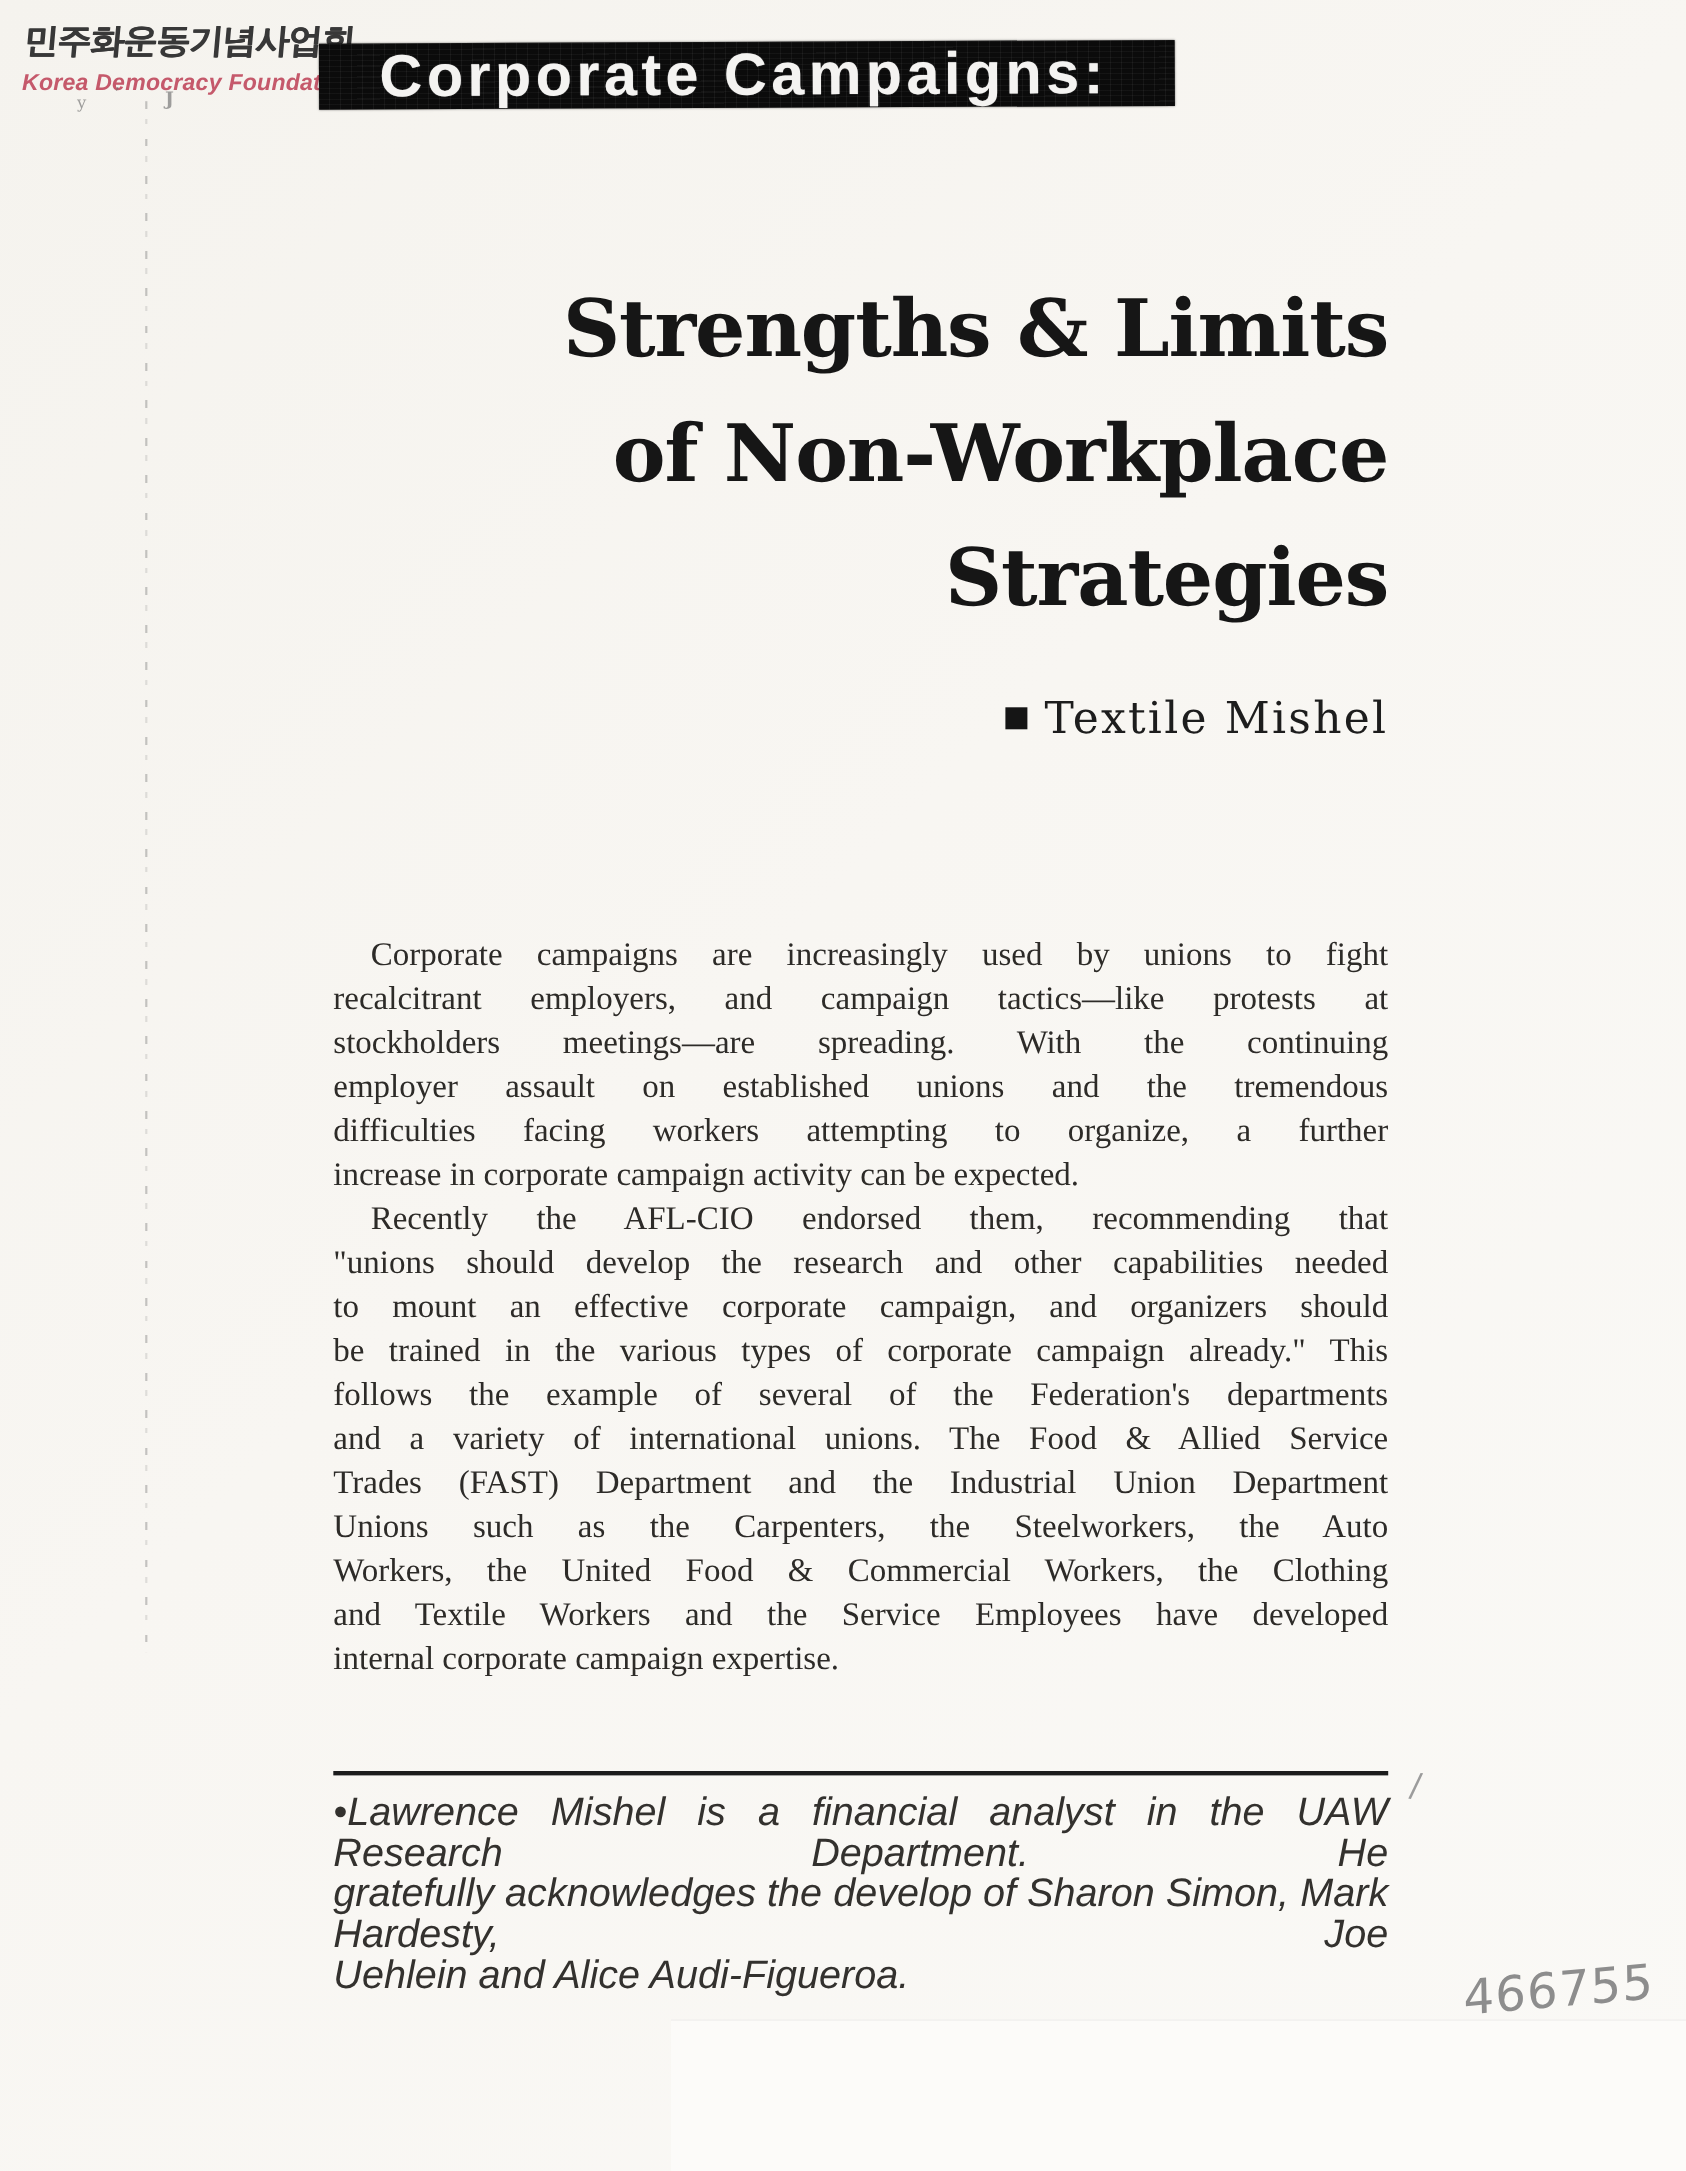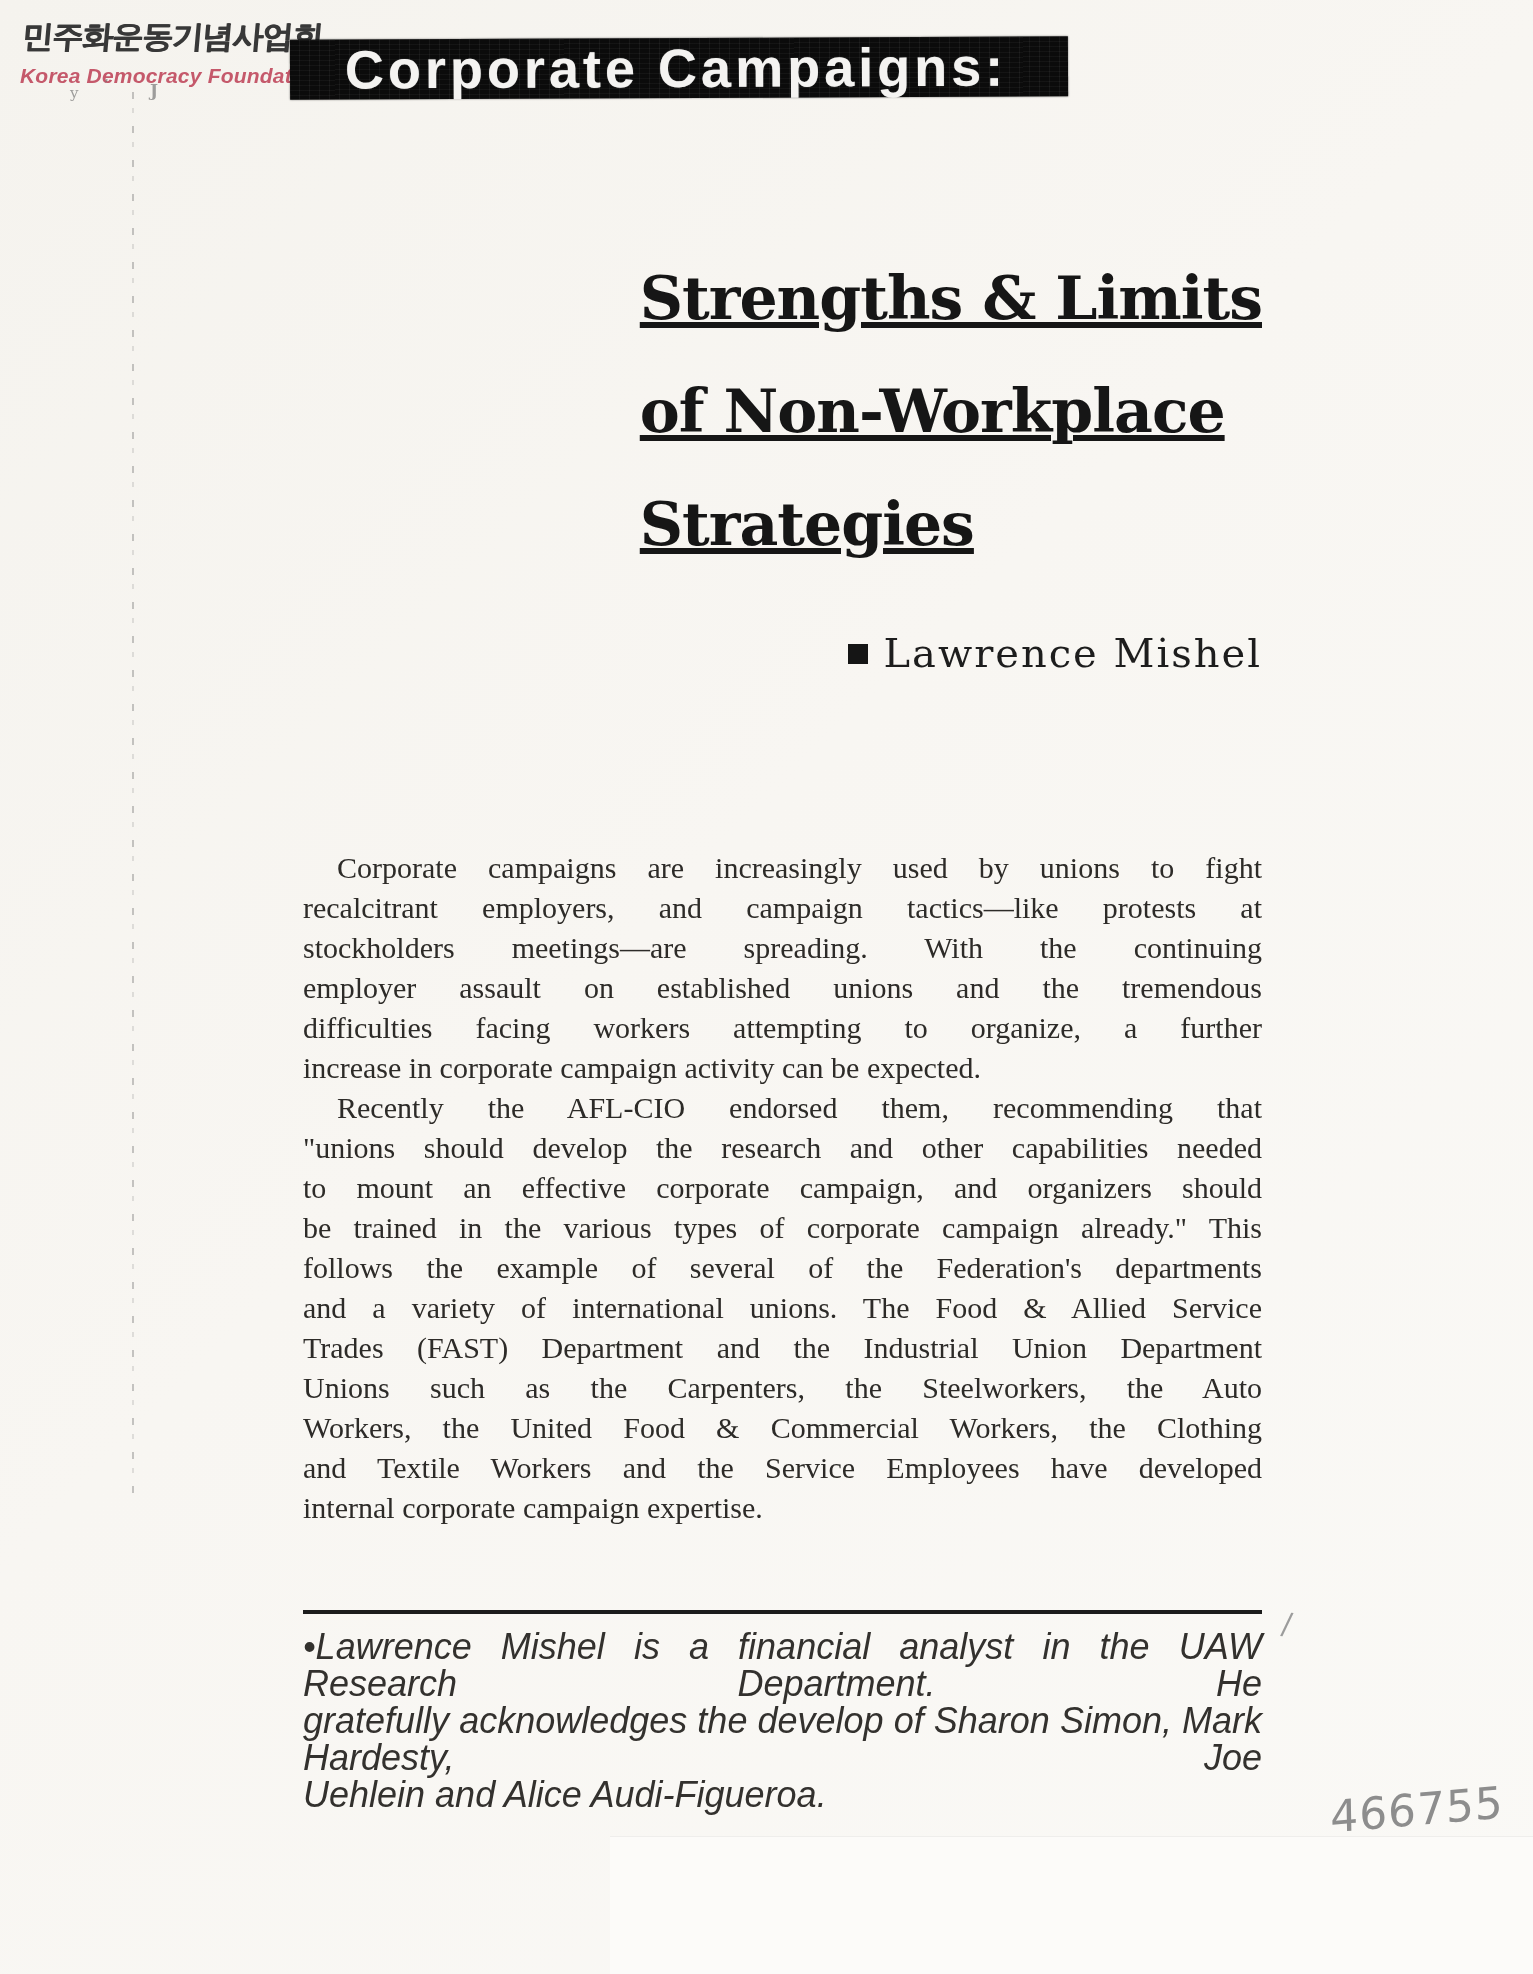--- a/index.html
+++ b/index.html
@@ -54,23 +54,24 @@
   .banner-label{
     padding-left:55px;
     font-family:"Liberation Sans",sans-serif;font-weight:bold;
     font-size:54px;letter-spacing:4px;color:#f4f3f1;
     text-shadow:0 0 1px rgba(255,255,255,.5);
     white-space:nowrap;
   }
   
   .title{
     position:absolute;right:271px;top:242px;
+    text-align:right;
     font-family:"DejaVu Serif",serif;font-weight:bold;
-    font-size:60px;line-height:113px;letter-spacing:-1px;
-    color:#161616;white-space:nowrap;text-decoration:underline;
+    font-size:72px;line-height:113px;letter-spacing:-1px;
+    color:#161616;white-space:nowrap;
   }
   
   .byline{
     position:absolute;right:271px;top:630px;
     font-family:"DejaVu Serif",serif;
     font-size:40px;letter-spacing:2px;color:#1d1d1d;
     white-space:nowrap;
   }
   .sq-bullet{
     display:inline-block;width:20px;height:20px;background:#151515;
@@ -130,21 +131,21 @@
     <div class="banner-label">Corporate Campaigns:</div>
   </div>
 
   <div class="title">
     <div>Strengths &amp; Limits</div>
     <div>of Non-Workplace</div>
     <div>Strategies</div>
   </div>
 
   <div class="byline">
-    <span class="sq-bullet"></span><span>Lawrence Mishel</span>
+    <span class="sq-bullet"></span><span>Textile Mishel</span>
   </div>
 
   <div class="body-block">
     <div>
       <div class="bline indent">Corporate campaigns are increasingly used by unions to fight</div>
       <div class="bline">recalcitrant employers, and campaign tactics—like protests at</div>
       <div class="bline">stockholders meetings—are spreading. With the continuing</div>
       <div class="bline">employer assault on established unions and the tremendous</div>
       <div class="bline">difficulties facing workers attempting to organize, a further</div>
       <div class="bline last">increase in corporate campaign activity can be expected.</div>

